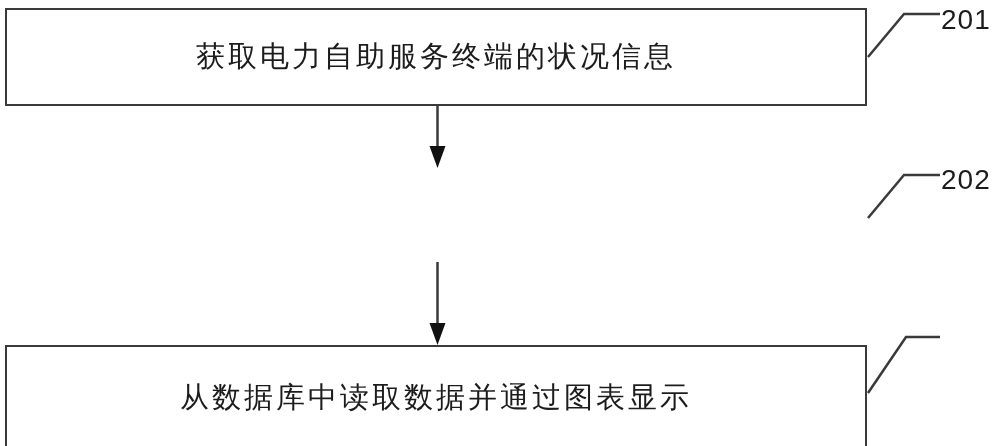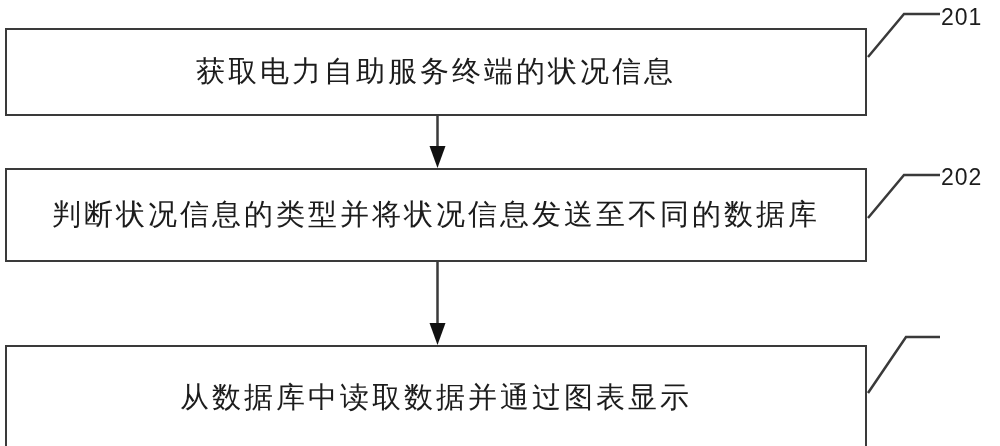--- a/index.html
+++ b/index.html
@@ -40,34 +40,34 @@
     position: absolute;
     left: 5px;
     width: 862px;
     border: 2.5px solid var(--line-color);
     background: #ffffff;
     display: flex;
     align-items: center;
     justify-content: center;
     box-sizing: border-box;
   }
-  .box1 { top: 8px;   height: 88px; margin-top: 20px; }
+  .box1 { top: 8px;   height: 98px; }
   .box2 { top: 168px; height: 94px; }
   .box3 { top: 345px; height: 106px; }
   .step-text {
     font-size: 29px;
     letter-spacing: 3px;
     color: var(--text-color);
     white-space: nowrap;
     text-align: center;
   }
   .ref-label {
     position: absolute;
     left: 941px;
-    font-size: 23px;
+    font-size: 28px;
     font-weight: 400;
     color: var(--text-color);
     letter-spacing: 1px;
     line-height: 1;
   }
   .ref1 { top: 6px; }
   .ref2 { top: 166px; text-align: center; }
   .ref3 { top: 328px; }
 </style>
 </head>
@@ -85,23 +85,20 @@
 
     <polyline points="868,57 904,14 940,14"></polyline>
     <polyline points="868,218 904,175 940,175"></polyline>
     <polyline points="868,393 906,337 940,337"></polyline>
   </svg>
 
   <div class="step-box box1">
     <span class="step-text">获取电力自助服务终端的状况信息</span>
   </div>
 
-  <div class="step-box box2">
-    <span class="step-text">判断状况信息的类型并将状况信息发送至不同的数据库</span>
-  </div>
 
   <div class="step-box box3">
     <span class="step-text">从数据库中读取数据并通过图表显示</span>
   </div>
 
   <div class="ref-label ref1">201</div>
   <div class="ref-label ref2">202</div>
 
 </div>
 

